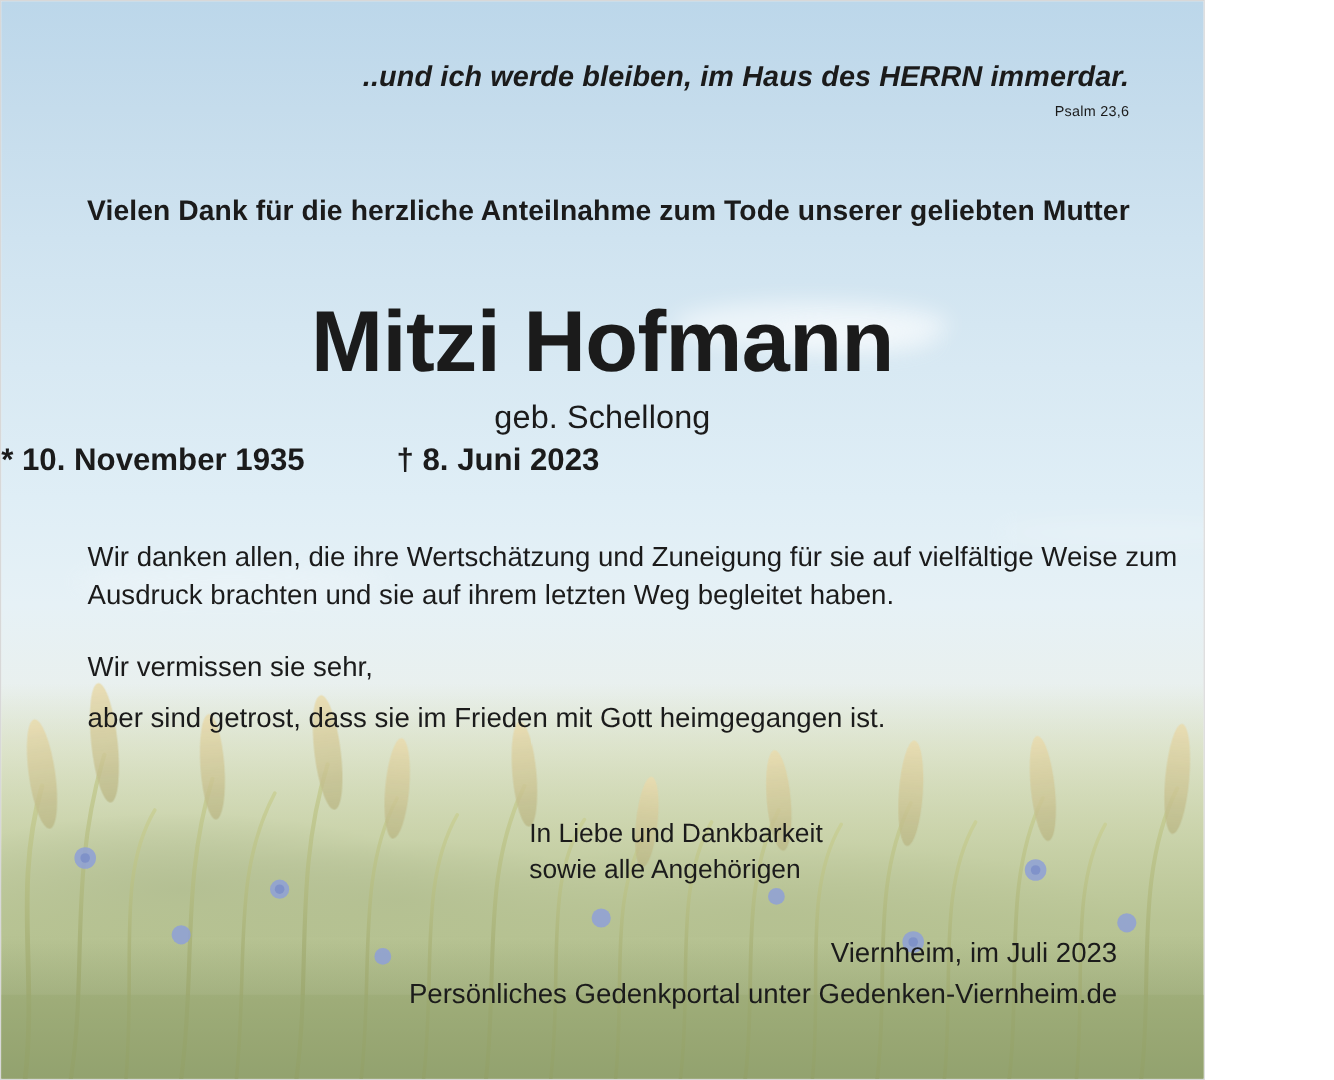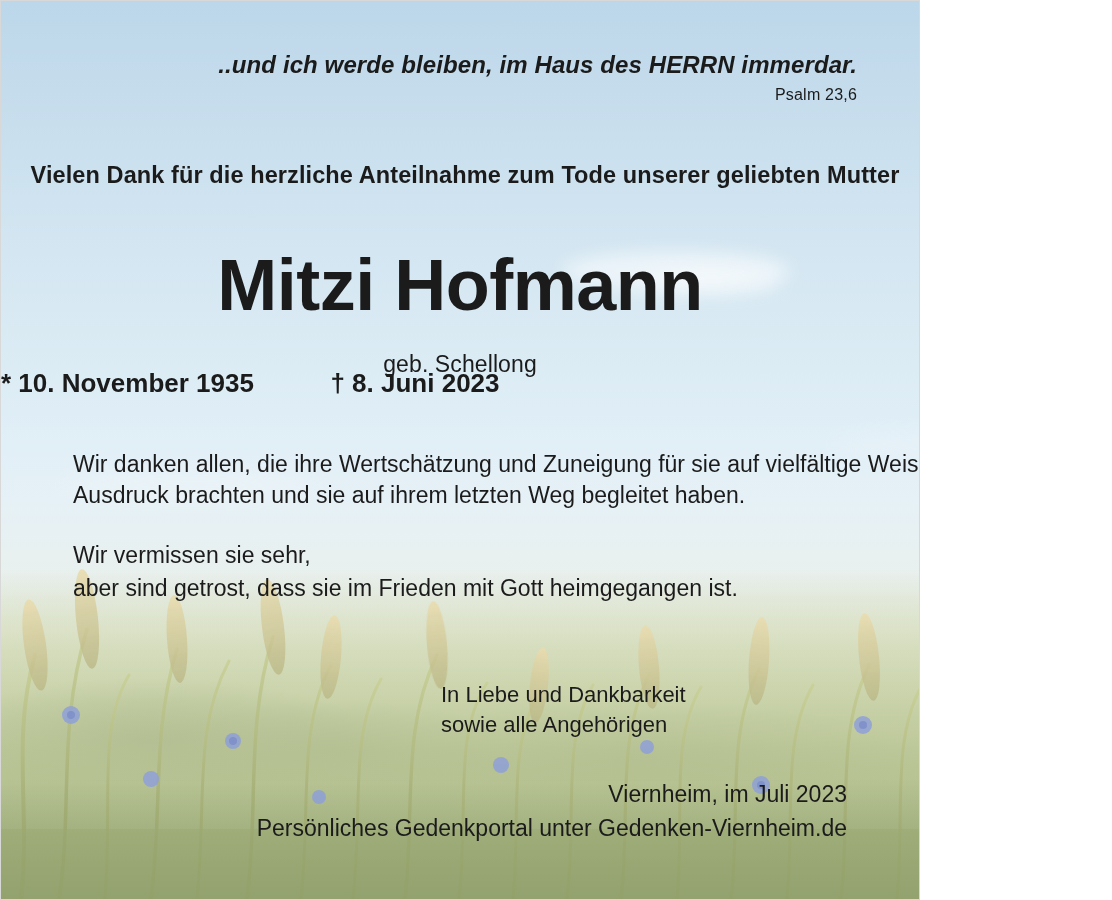--- a/index.html
+++ b/index.html
@@ -5,21 +5,21 @@
   html, body {
     margin: 0;
     padding: 0;
     background: #ffffff;
   }
   body {
     font-family: "Liberation Sans", sans-serif;
   }
   .card {
     position: relative;
-    width: 920px;
+    width: 1004px;
     height: 900px;
     overflow: hidden;
     box-sizing: border-box;
     border: 1px solid #d8d8d8;
     background: linear-gradient(to bottom,
         #bcd7ea 0%,
         #c5dcec 10%,
         #cfe3f0 22%,
         #d8e9f3 34%,
         #dfeef6 46%,
@@ -95,21 +95,21 @@
   }
   .verse-text {
     font-style: italic;
     font-weight: bold;
     font-size: 24px;
     letter-spacing: .1px;
     white-space: nowrap;
   }
   .verse-ref {
     margin-top: 7px;
-    font-size: 16px;
+    font-size: 12px;
     letter-spacing: .2px;
   }
 
   .thanks-line {
     position: absolute;
     top: 161px;
     left: 10px; right: 0;
     text-align: center;
     font-size: 23.5px;
     font-weight: bold;
@@ -124,23 +124,22 @@
     font-size: 72px;
     font-weight: bold;
     letter-spacing: -0.5px;
     line-height: 1;
   }
   .maiden {
     position: absolute;
     top: 332px;
     left: 0; right: 0;
     text-align: center;
-    font-size: 23px;
+    font-size: 27px;
     letter-spacing: .1px;
-    margin-top: 18px;
   }
   .dates {
     position: absolute;
     top: 367px;
     left: 0; right: 0;
     text-align: left;
     font-size: 26px;
     font-weight: bold;
   }
   .dates .gap { display: inline-block; width: 62px; }
@@ -282,21 +281,21 @@
 
     <div class="dates">
       <span>* 10. November 1935</span>
       <span class="gap"></span>
       <span>† 8. Juni 2023</span>
     </div>
 
     <div class="body-block">
       <p>Wir danken allen, die ihre Wertschätzung und Zuneigung für sie auf vielfältige Weise zum Ausdruck brachten und sie auf ihrem letzten Weg begleitet haben.</p>
       <p class="spaced">Wir vermissen sie sehr,</p>
-      <p style="margin-top:2px">aber sind getrost, dass sie im Frieden mit Gott heimgegangen ist.</p>
+      <p style="margin-top:12px">aber sind getrost, dass sie im Frieden mit Gott heimgegangen ist.</p>
     </div>
 
     <div class="closing">
       <div>In Liebe und Dankbarkeit</div>
       <div>sowie alle Angehörigen</div>
     </div>
 
     <div class="footer">
       <div>Viernheim, im Juli 2023</div>
       <div>Persönliches Gedenkportal unter Gedenken-Viernheim.de</div>

